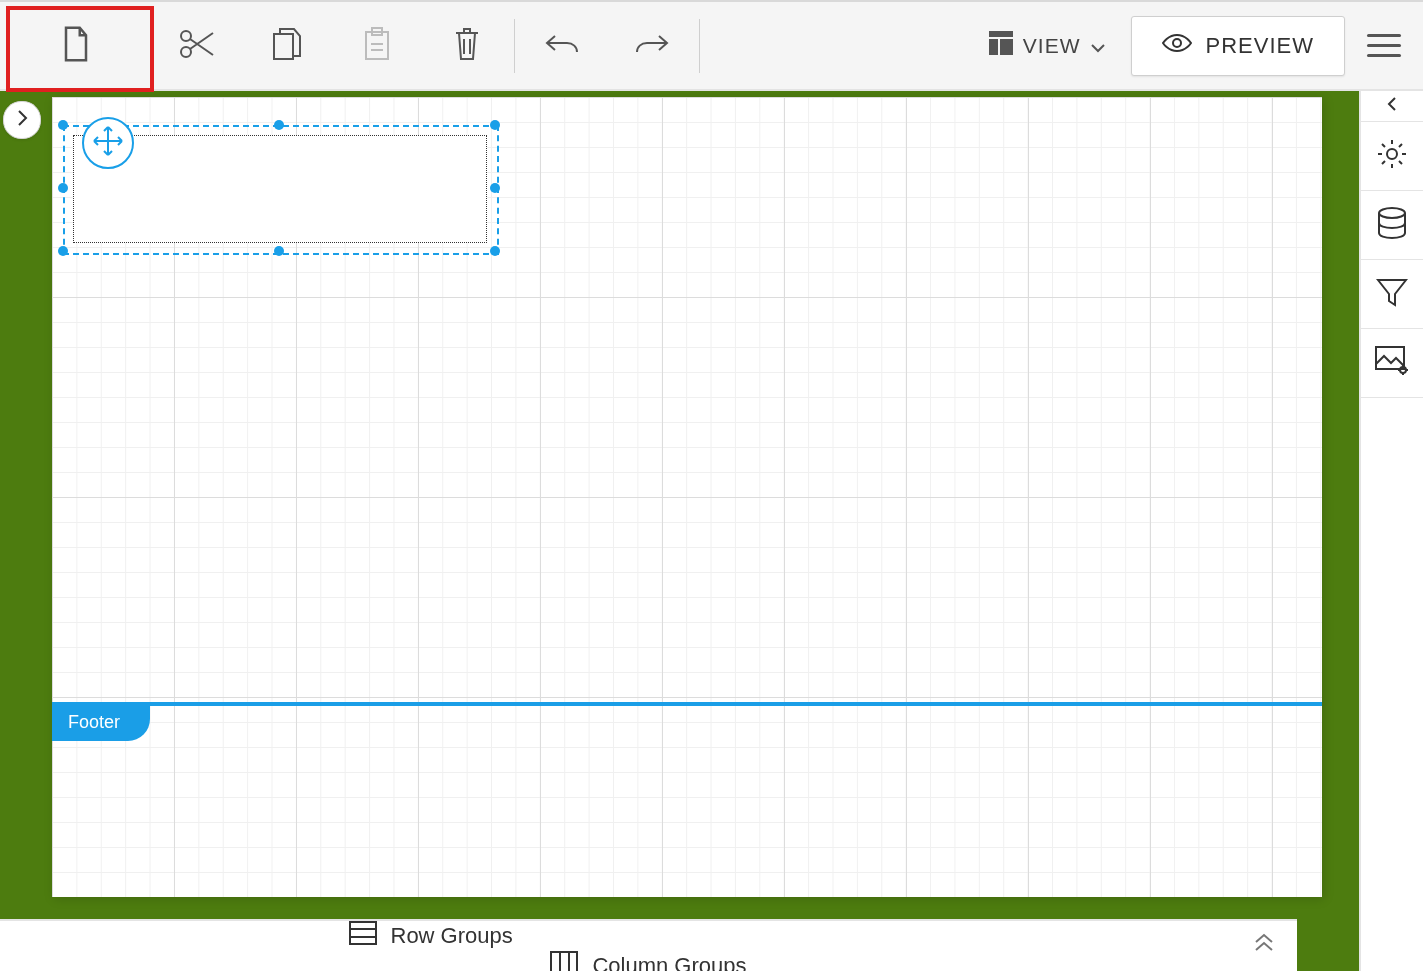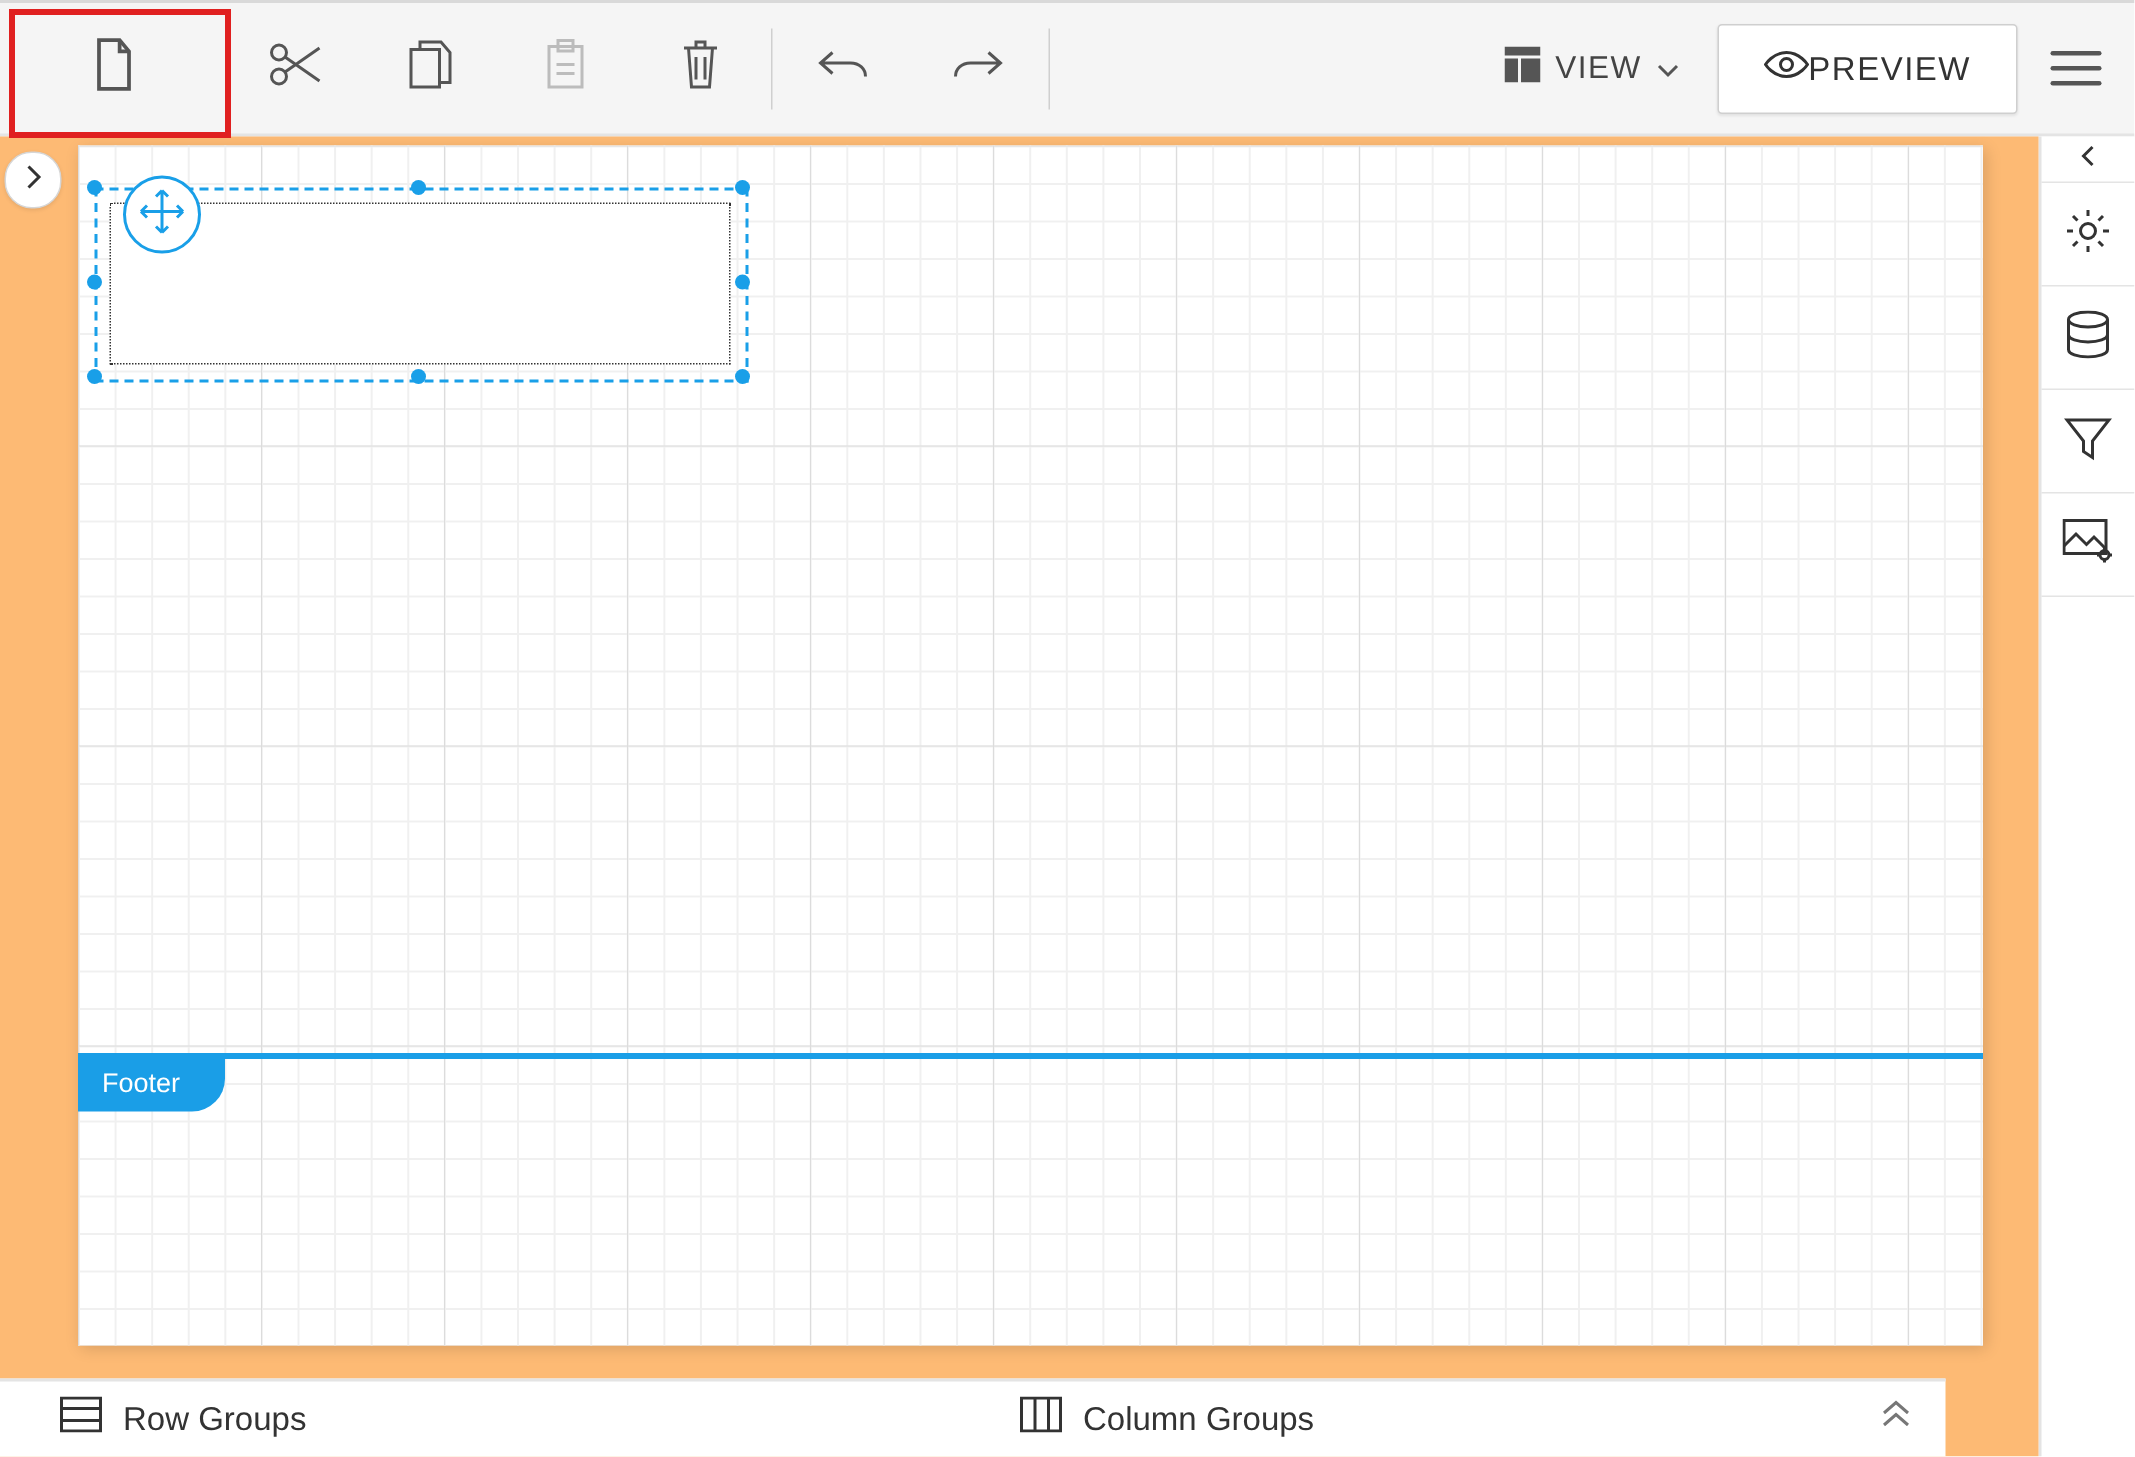--- a/index.html
+++ b/index.html
@@ -53,21 +53,21 @@
     margin:0 2px;
   }
   .tb-spacer { flex:1; }
 
   .view-btn {
     display:flex; align-items:center; gap:10px;
     padding:0 26px; height:66px;
     font-size:21px; letter-spacing:1px; color:#444;
   }
   .preview-btn {
-    display:flex; align-items:center; 
+    display:flex; align-items:center; gap:14px;
     border:1px solid #cfcfcf;
     background:#fff;
     height:58px; padding:0 30px;
     border-radius:3px;
     font-size:22px; letter-spacing:1px; color:#333;
     box-shadow: 0 1px 2px rgba(0,0,0,0.08);
   }
   .hamburger {
     width:78px; height:91px;
     display:flex; flex-direction:column; justify-content:center; align-items:center;
@@ -77,21 +77,21 @@
 
   
   .main-area{
     position:relative;
     height: calc(971px - 91px);
     display:flex;
   }
   .canvas-wrap{
     flex:1;
     position:relative;
-    background:#fdba74;
+    background:#4d7c0f;
   }
   .side-panel{
     width:62px;
     border-left:2px solid #e4e4e4;
     background:#fff;
     display:flex;
     flex-direction:column;
     align-items:center;
   }
   .side-panel .side-collapse{
@@ -170,21 +170,21 @@
     font-size:18px; padding:6px 30px 8px 16px;
     border-bottom-right-radius:22px;
   }
 
   
   .groups-bar{
     position:absolute; left:0; right:62px; bottom:0; height:50px;
     border-top:2px solid #e4e4e4;
     background:#fff;
     display:flex; align-items:center;
-    font-size:22px; color:#333;
+    font-size:22px; color:#333;flex-direction:column;
   }
   .groups-bar .grp{ display:flex; align-items:center; gap:14px; }
   .groups-bar .grp.left{ margin-left:40px; width:640px;}
   .groups-bar .grp.right{ margin-left:0px;}
   .groups-bar .collapse-up{
     position:absolute; right:22px; top:10px;
   }
 </style>
 </head>
 <body>

